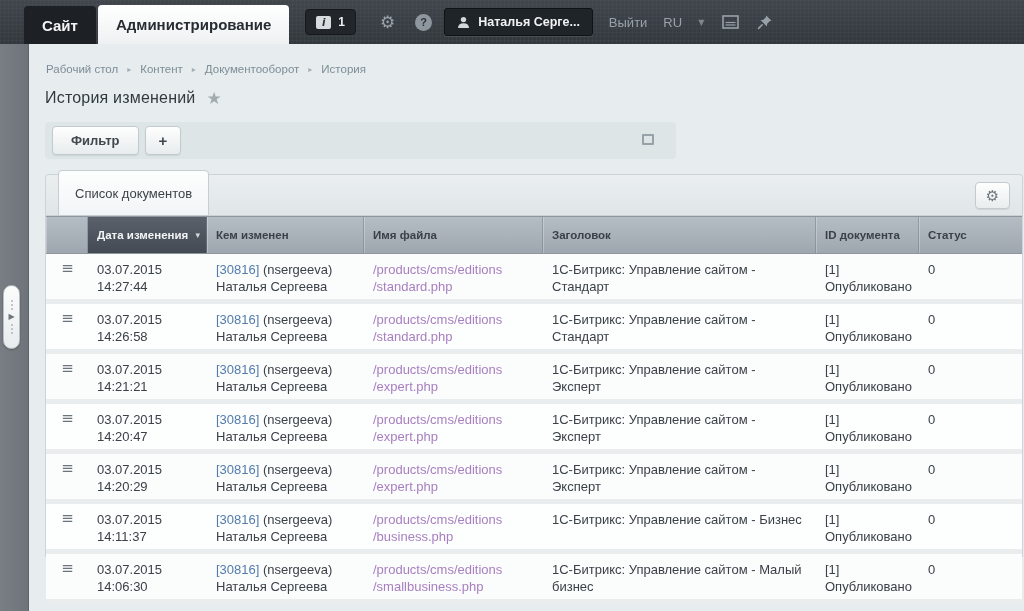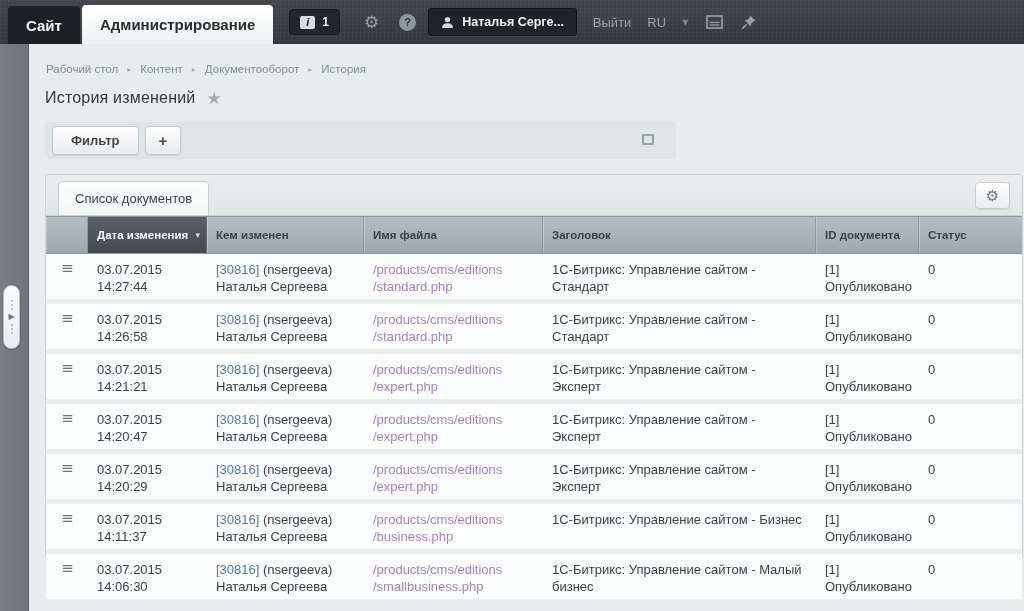--- a/index.html
+++ b/index.html
@@ -11,21 +11,21 @@
     position:relative;
   }
   .icon-font { font-family:"DejaVu Sans",sans-serif; }
 
   
   .topbar {
     height:44px; width:100%;
     background:linear-gradient(#41464d,#33383e);
     background-color:#383d44;
     display:flex; align-items:center;
-    position:relative; z-index:5;
+    position:relative; z-index:5;padding-left:16px;
   }
   .topbar::before{
     content:""; position:absolute; inset:0;
     background-image:
       linear-gradient(rgba(255,255,255,.025) 1px, transparent 1px),
       linear-gradient(90deg, rgba(255,255,255,.025) 1px, transparent 1px);
     background-size:4px 4px; pointer-events:none;
   }
   .top-tab {
     position:relative; z-index:2;
@@ -141,21 +141,21 @@
   }
   .panel-tabs {
     height:41px;
     background:linear-gradient(#eaeeef,#e0e6e8);
     border-bottom:1px solid #c9d1d4;
     border-radius:4px 4px 0 0;
     display:flex; align-items:flex-end; padding:0 12px;
     position:relative;
   }
   .view-tab {
-    height:35px; margin-bottom:-1px;
+    height:46px; margin-bottom:-1px;
     background:linear-gradient(#fdfefe,#f2f5f6);
     border:1px solid #c6ced2;
     border-radius:4px 4px 0 0;
     display:flex; align-items:center; padding:12px 16px;
     font-size:13px; color:#3d444a; cursor:pointer;
   }
   .panel-gear-btn {
     position:absolute; right:12px; top:7px;
     width:35px; height:27px;
     background:linear-gradient(#fefefe,#e9edee);

